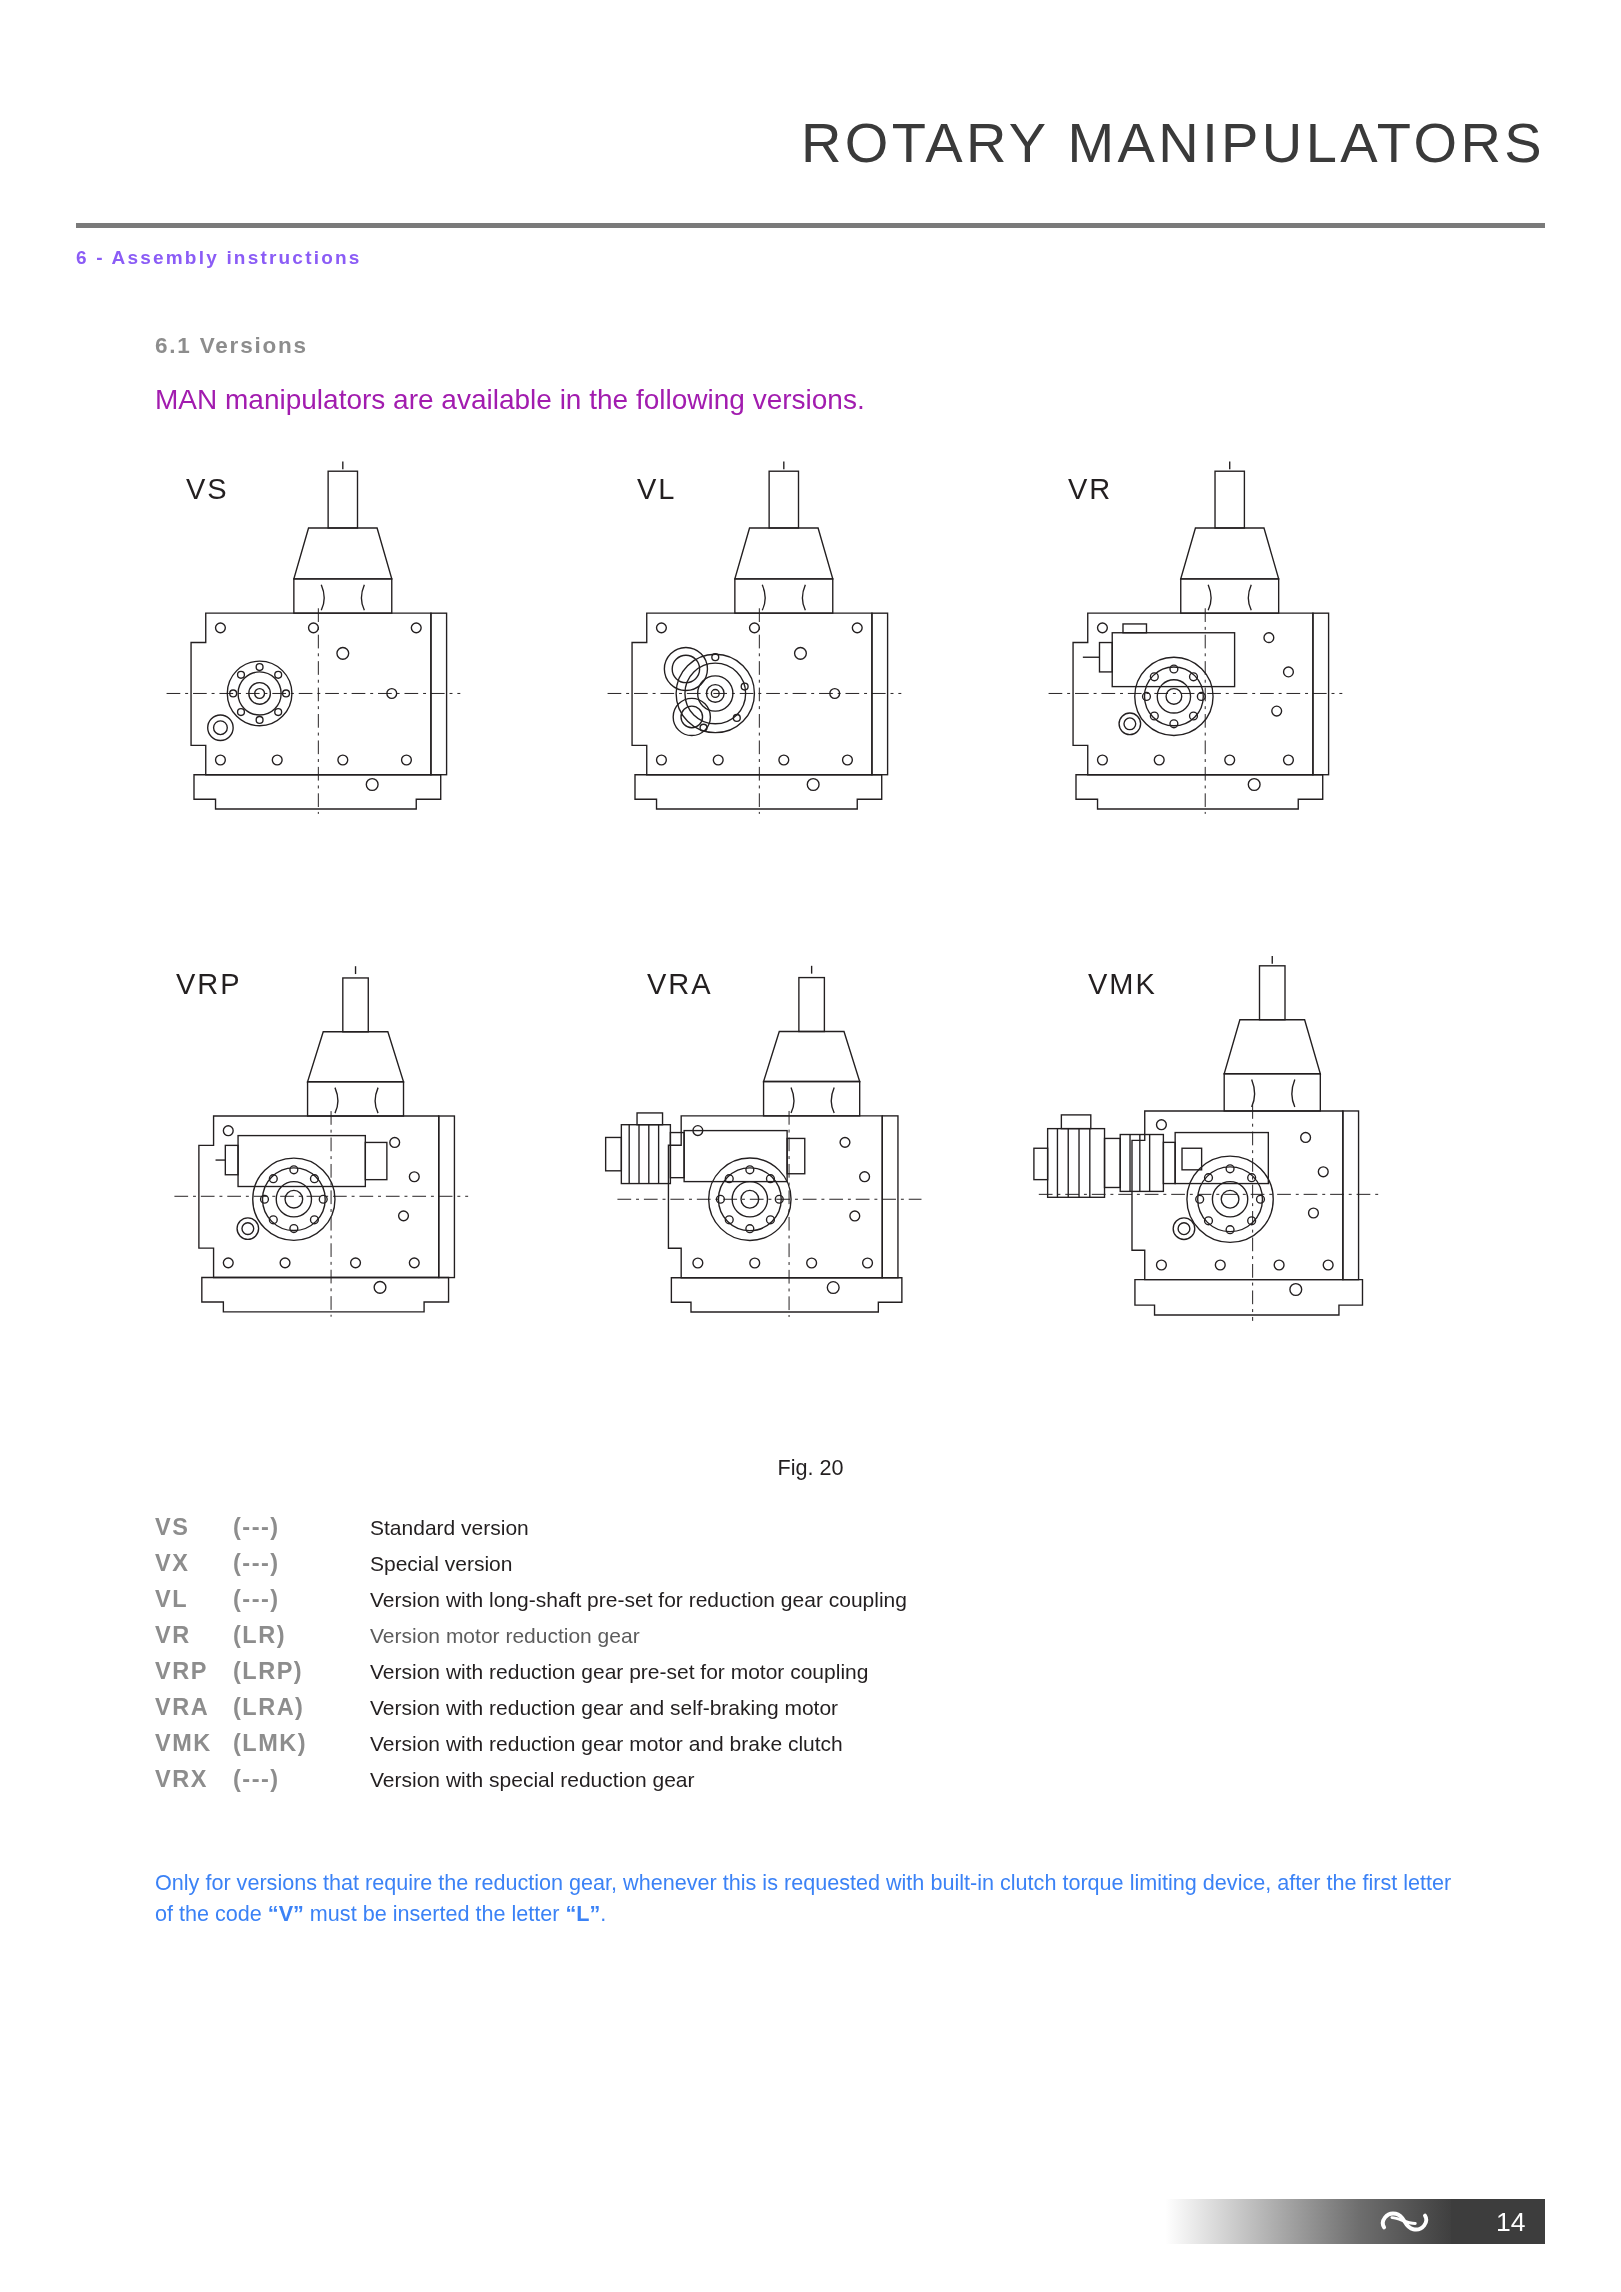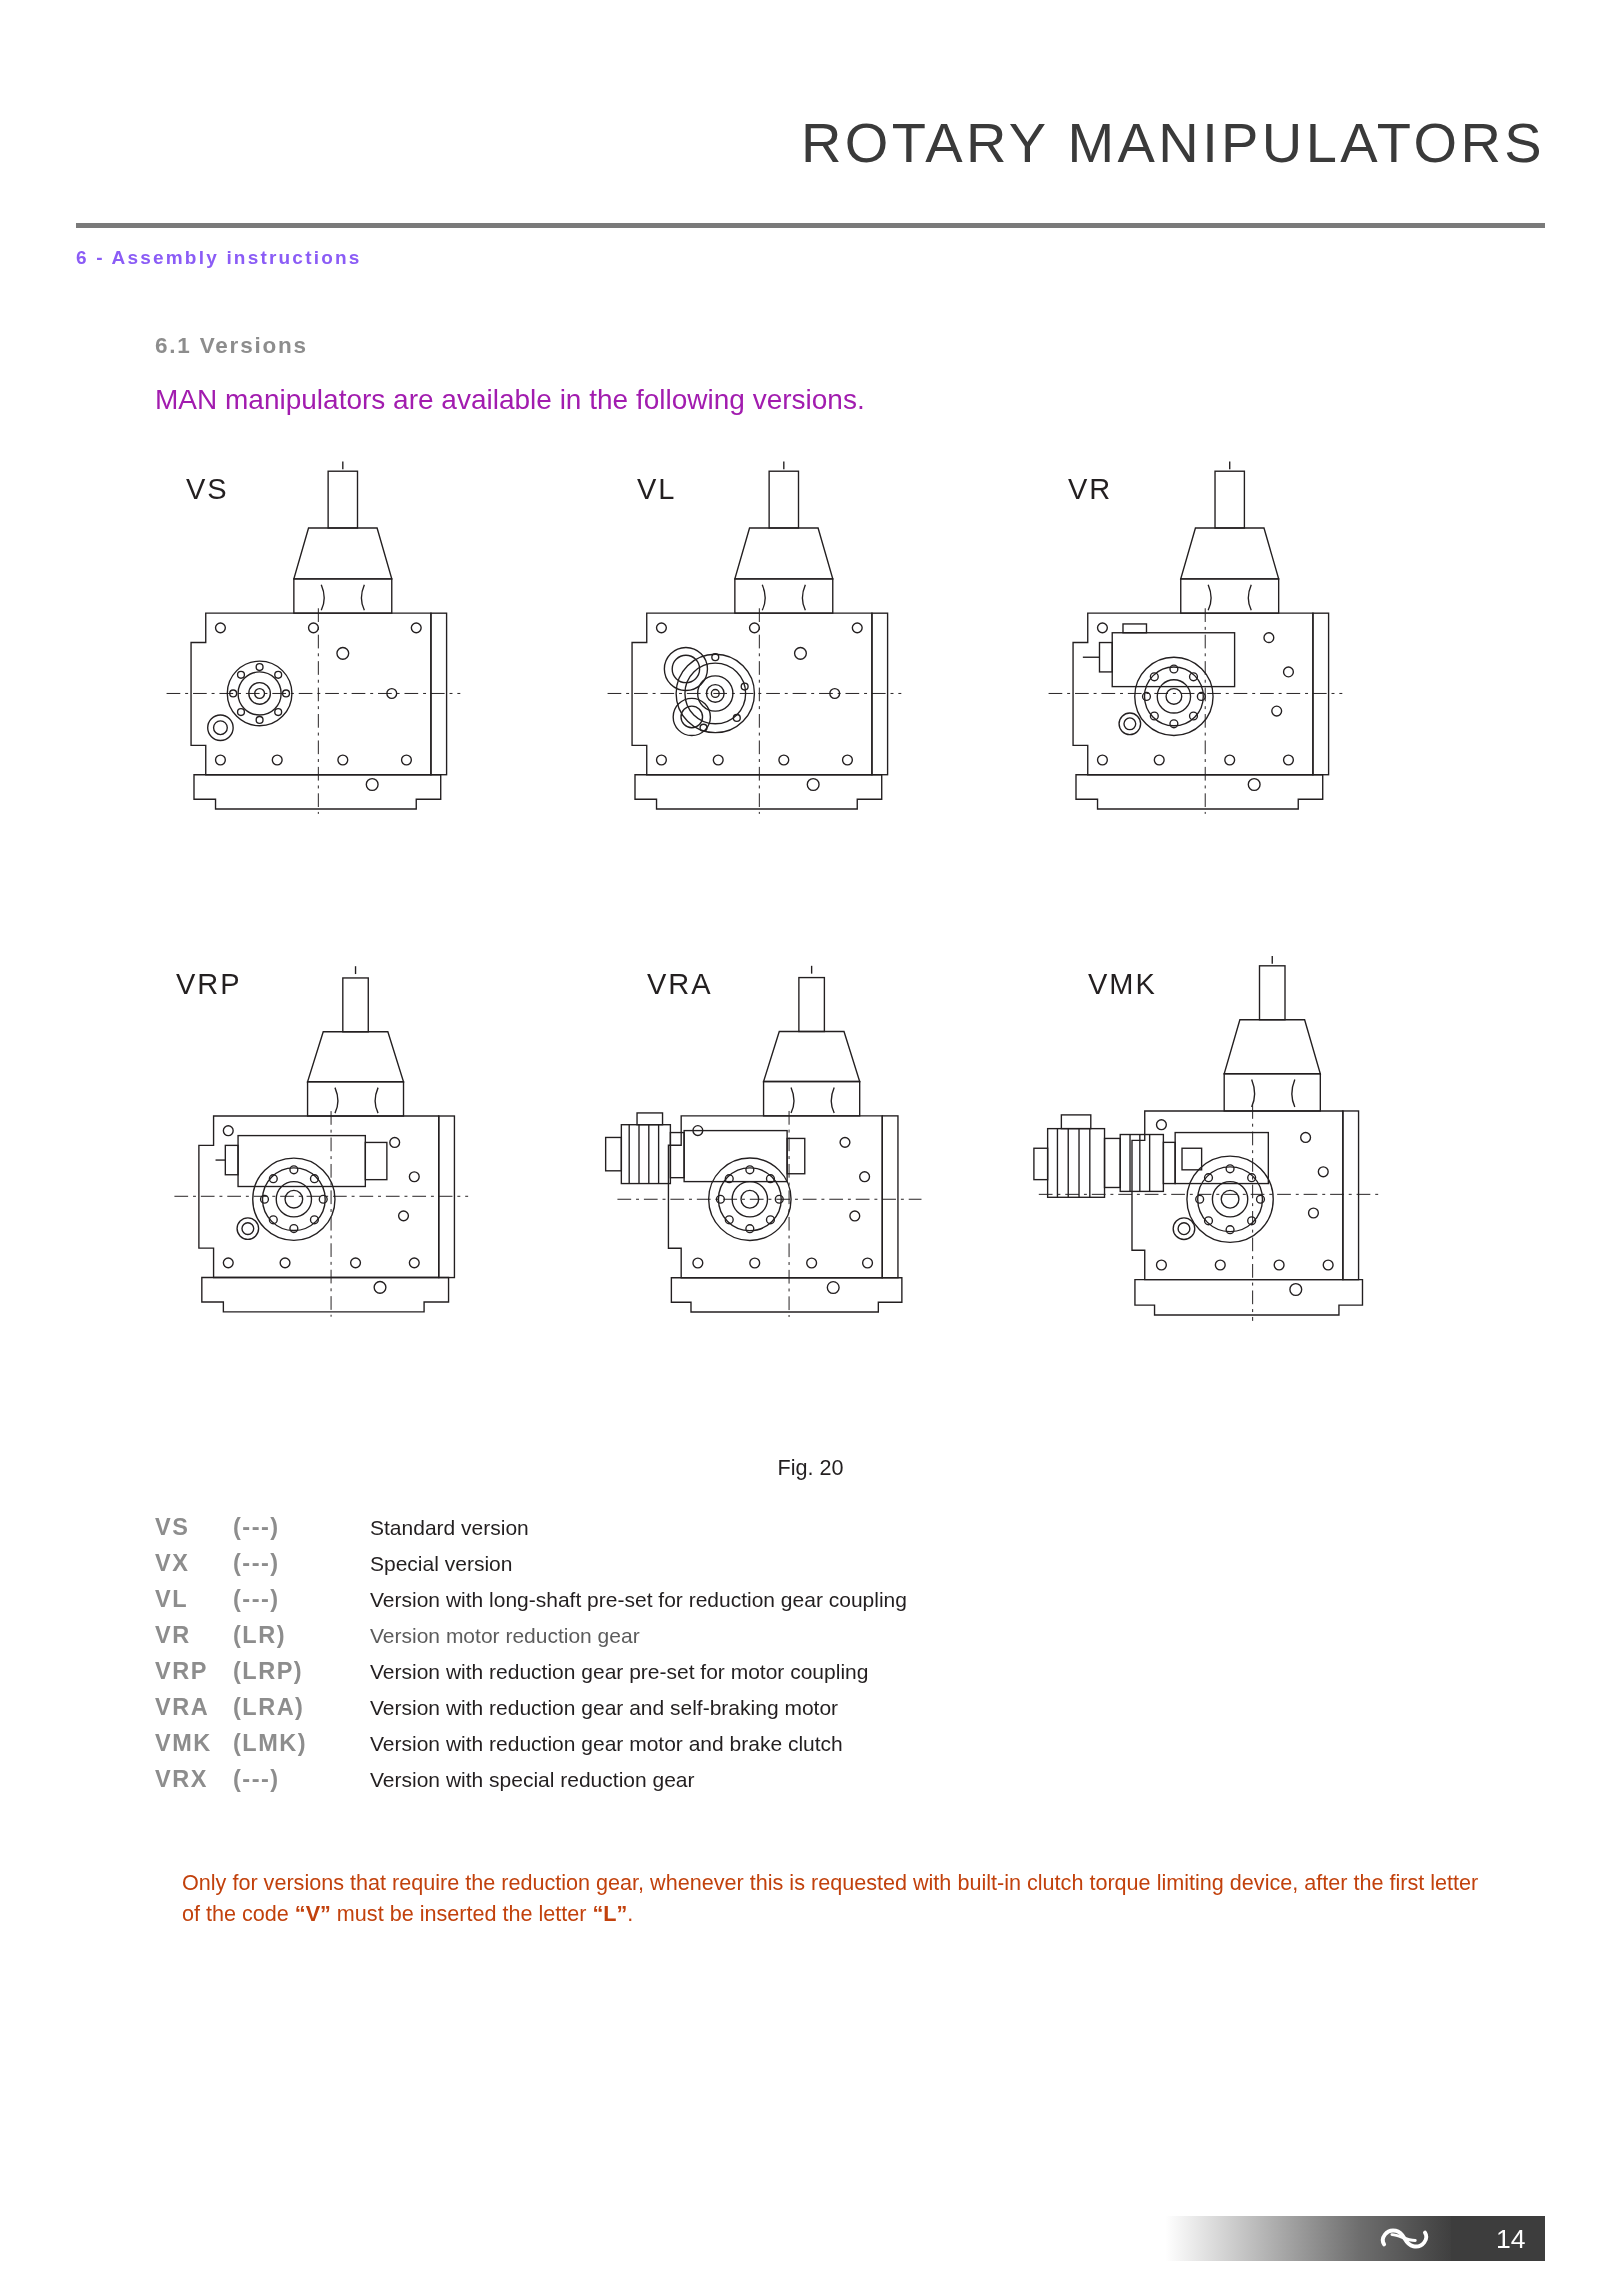--- a/index.html
+++ b/index.html
@@ -153,29 +153,28 @@
   .legend-desc.gray { color: #5c5c5c; }
 
   
   .note {
     position: absolute;
     top: 1867px;
     left: 155px;
     width: 1304px;
     font-size: 21.6px;
     line-height: 1.45;
-    color: #c2410c;
-    margin-left: 27px;
+    color: #3b82f6;
   }
   .note b { font-weight: bold; }
 
   
   .footer-band {
     position: absolute;
-    bottom: 36px;
+    bottom: 53px;
     right: 76px;
     width: 412px;
     height: 41px;
   }
   .band-grad {
     position: absolute;
     left: 0; top: 0;
     width: 323px; height: 45px;
     background: linear-gradient(to right, #ffffff 0%, #ffffff 10%, #6e6e6e 70%, #3d3d3d 100%);
   }

